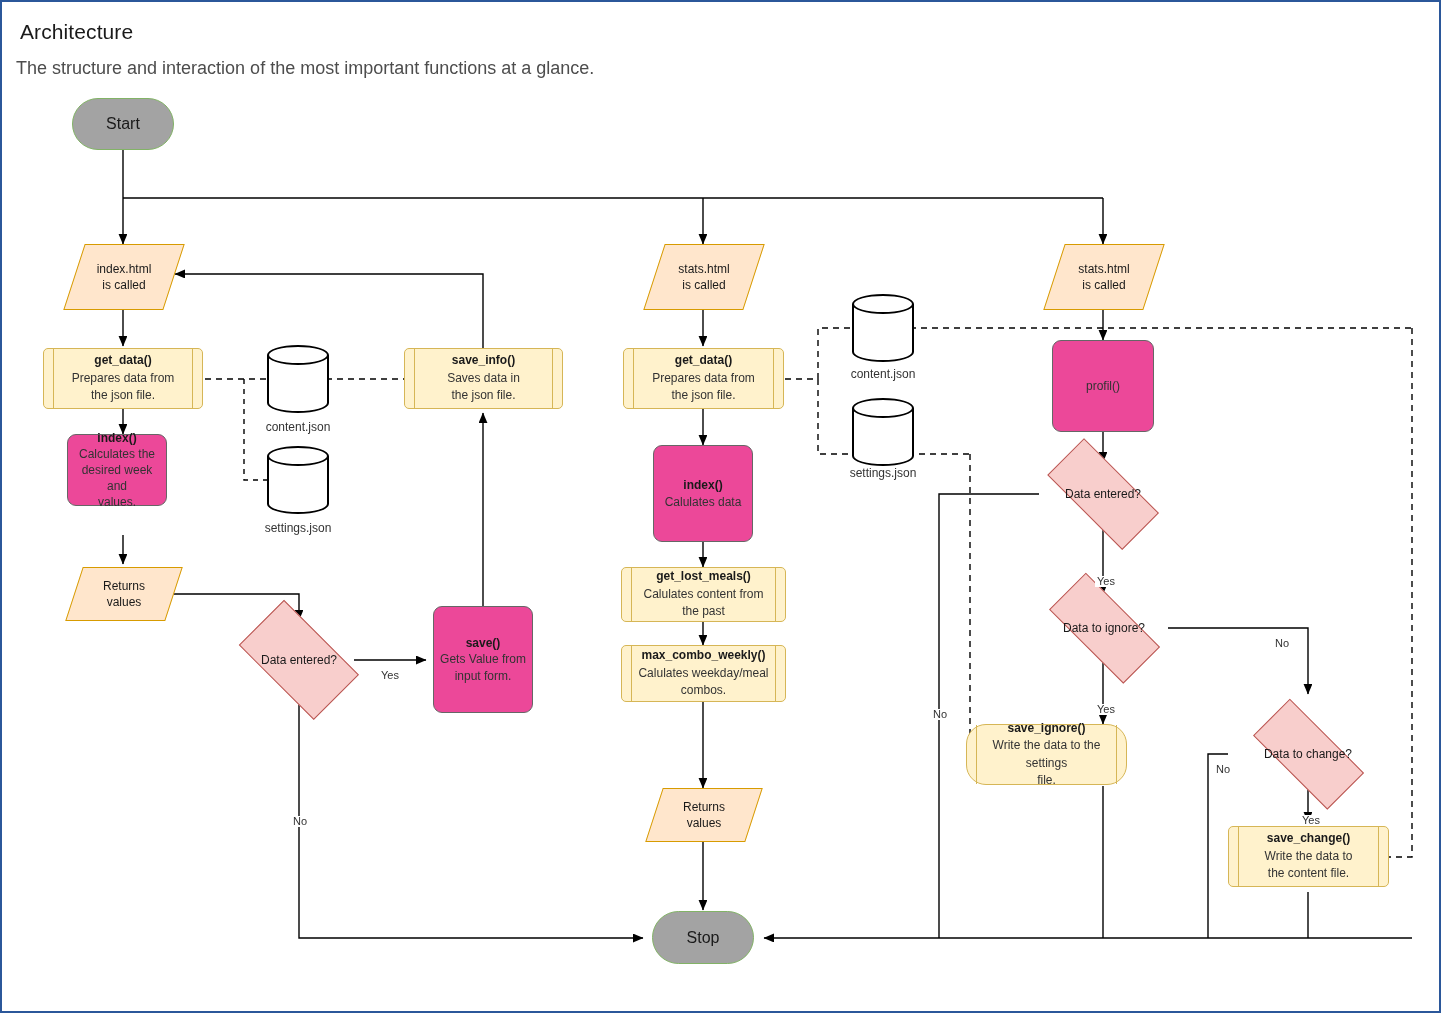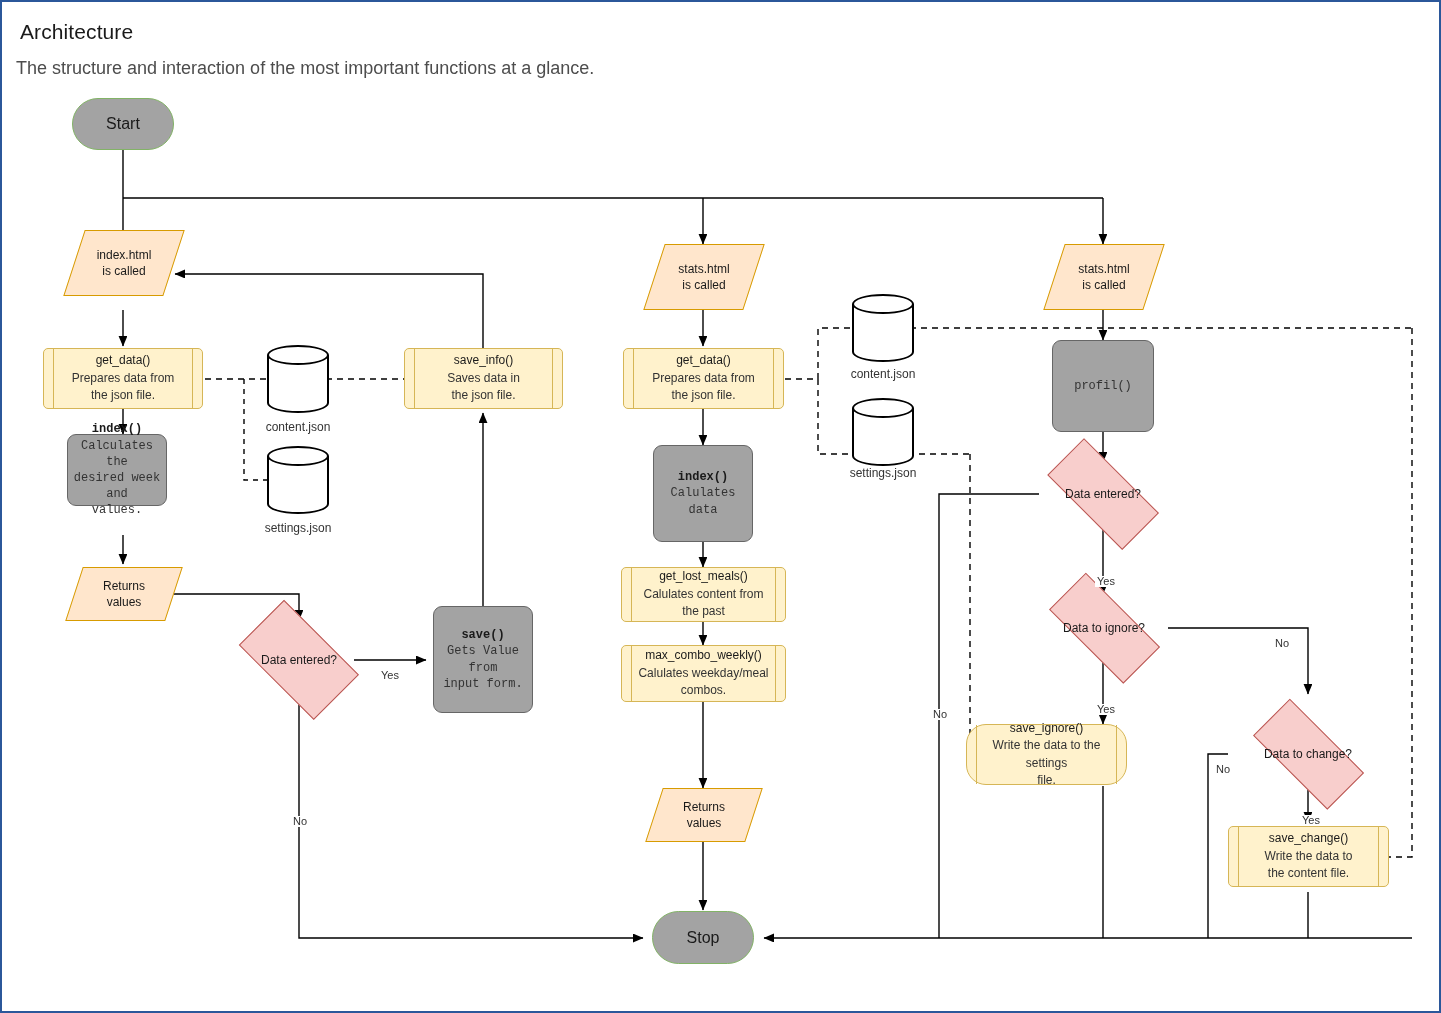--- a/index.html
+++ b/index.html
@@ -48,41 +48,40 @@
     box-sizing:border-box;
   }
   .paral .plabel{
     position:absolute;left:0;top:0;width:100%;height:100%;
     display:flex;flex-direction:column;align-items:center;justify-content:center;
     font-size:12px;color:#1a1a1a;line-height:1.35;text-align:center;
   }
 
   
   .proc-grey{
-    background:#a3a3a3;border:1.8px solid #666666;border-radius:9px;
+    background:#ec4899;border:1.8px solid #666666;border-radius:9px;
     display:flex;flex-direction:column;align-items:center;justify-content:center;
     font-size:12px;color:#333333;line-height:1.35;text-align:center;
     padding:4px 4px;
-    font-family:Liberation Mono, monospace;
   }
 
   
   .subproc{
     background:#fff2cc;border:1.3px solid #d6b656;border-radius:5px;
     display:flex;flex-direction:column;align-items:center;justify-content:center;
     font-size:12px;color:#333333;line-height:1.45;text-align:center;
     padding:2px 14px;
   }
   .subproc:before,.subproc:after{
     content:"";position:absolute;top:0;bottom:0;width:0;
     border-left:1.3px solid #d6b656;
   }
   .subproc:before{left:9px;}
   .subproc:after{right:9px;}
-  .subproc .fn{font-weight:normal;color:#1a1a1a;}
+  .subproc .fn{font-weight:bold;color:#1a1a1a;}
 
   
   .diamond{position:absolute;}
   .diamond .dshape{
     position:absolute;left:14.64%;top:14.64%;width:70.71%;height:70.71%;
     background:#f8cecc;border:1.8px solid #b85450;
     transform:rotate(45deg);box-sizing:border-box;
   }
   .diamond .dlabel{
     position:absolute;left:0;top:0;width:100%;height:100%;
@@ -177,21 +176,21 @@
         <path d="M1037,492 L937,492 L937,936"></path>
         <path d="M1410,936 L1410,936"></path>
         <path d="M1410,936 L762,936" marker-end="url(#ah)"></path>
       </g>
     </svg>
 
     <div class="node terminator" style="left:70px;top:96px;width:102px;height:52px;">
       <span>Start</span>
     </div>
 
-    <div class="paral" style="left:72px;top:228px;width:100px;height:66px;">
+    <div class="paral" style="left:72px;top:242px;width:100px;height:66px;">
       <div class="pshape"></div>
       <div class="plabel">
         <span>index.html</span>
         <span>is called</span>
       </div>
     </div>
 
     <div class="node subproc" style="left:41px;top:346px;width:160px;height:61px;">
       <span class="fn">get_data()</span>
       <span>Prepares data from</span>

